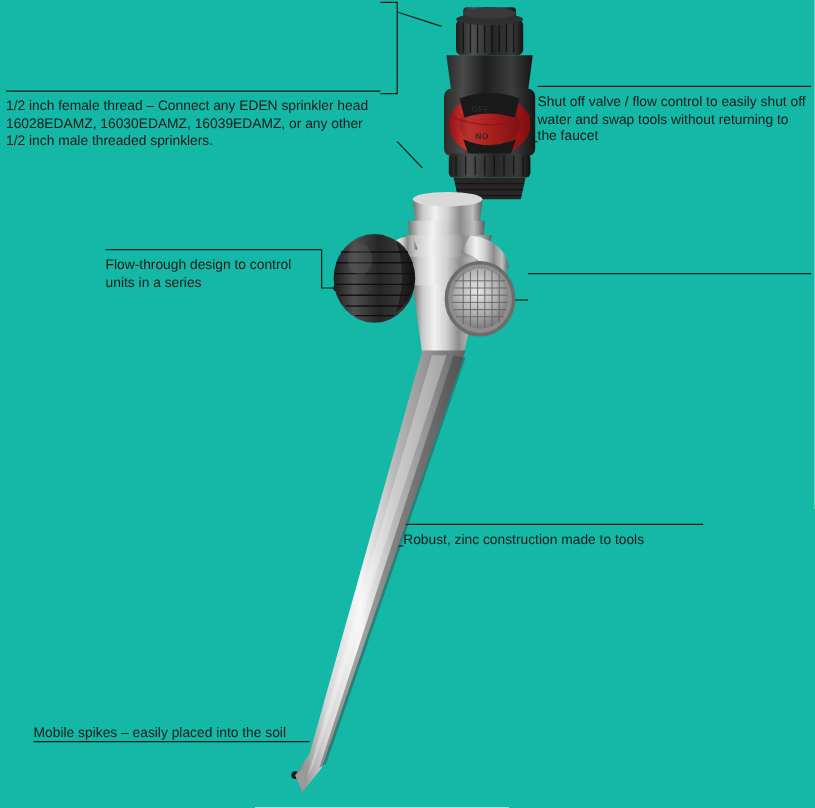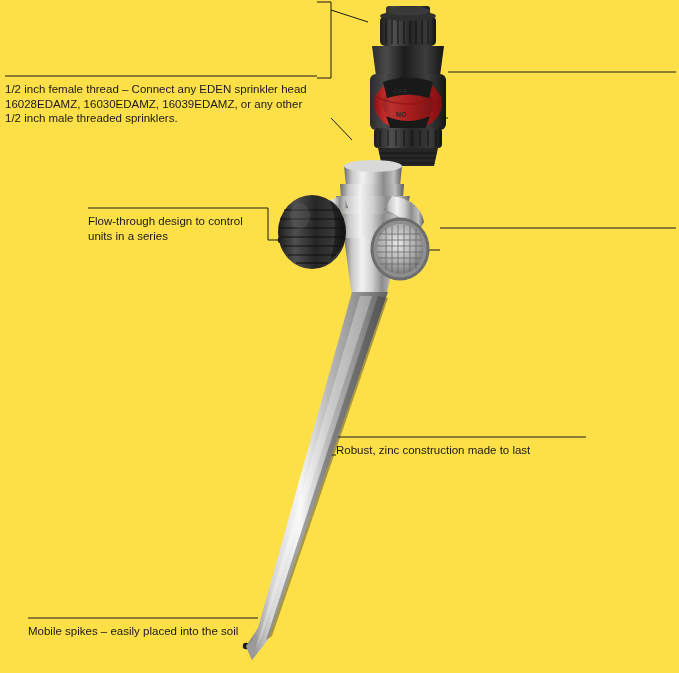--- a/index.html
+++ b/index.html
@@ -4,21 +4,21 @@
 <style>
   html, body {
     margin: 0;
     padding: 0;
     background: #ffffff;
   }
   #canvas {
     position: relative;
     width: 679px;
     height: 673px;
-    background: #fde047;
+    background: #14b8a6;
     font-family: "Liberation Sans", sans-serif;
     overflow: hidden;
   }
   .callout-text {
     position: absolute;
     font-size: 11.5px;
     line-height: 14.5px;
     color: #1a1a1a;
     white-space: pre-line;
   }
@@ -232,17 +232,18 @@
       <path d="M360,296 L372,296 L262,636 L256,648 Z" fill="#ffffff" opacity="0.30"></path>
       <path d="M378,296 L388,298 L272,636 L266,640 Z" fill="#3f3f3f" opacity="0.45"></path>
       <path d="M252,660 L246,646 L258,636 Z" fill="#9a9a9a"></path>
     </g>
   </svg>
 
   <div class="off-label" style="left:393px; top:88px;">OFF</div>
   <div class="no-label" style="left:396px; top:111px;">NO</div>
 
   <div class="callout-text" style="left:5px; top:82px; width:312px;">1/2 inch female thread – Connect any EDEN sprinkler head 16028EDAMZ, 16030EDAMZ, 16039EDAMZ, or any other 1/2 inch male threaded sprinklers.</div>
+  <div class="callout-text" style="left:448px; top:78px; width:228px;">Shut off valve / flow control to easily shut off water and swap tools without returning to the faucet</div>
   <div class="callout-text" style="left:88px; top:214px; width:180px;">Flow-through design to control units in a series</div>
-  <div class="callout-text" style="left:336px; top:443px; width:250px;">Robust, zinc construction made to last</div>
-  <div class="callout-text" style="left:28px; top:624px; width:240px;">Mobile spikes – easily placed into the soil</div>
+  <div class="callout-text" style="left:336px; top:443px; width:250px;">Robust, zinc construction made to tools</div>
+  <div class="callout-text" style="left:28px; top:604px; width:240px;">Mobile spikes – easily placed into the soil</div>
 
 </div>
 
 </body></html>

